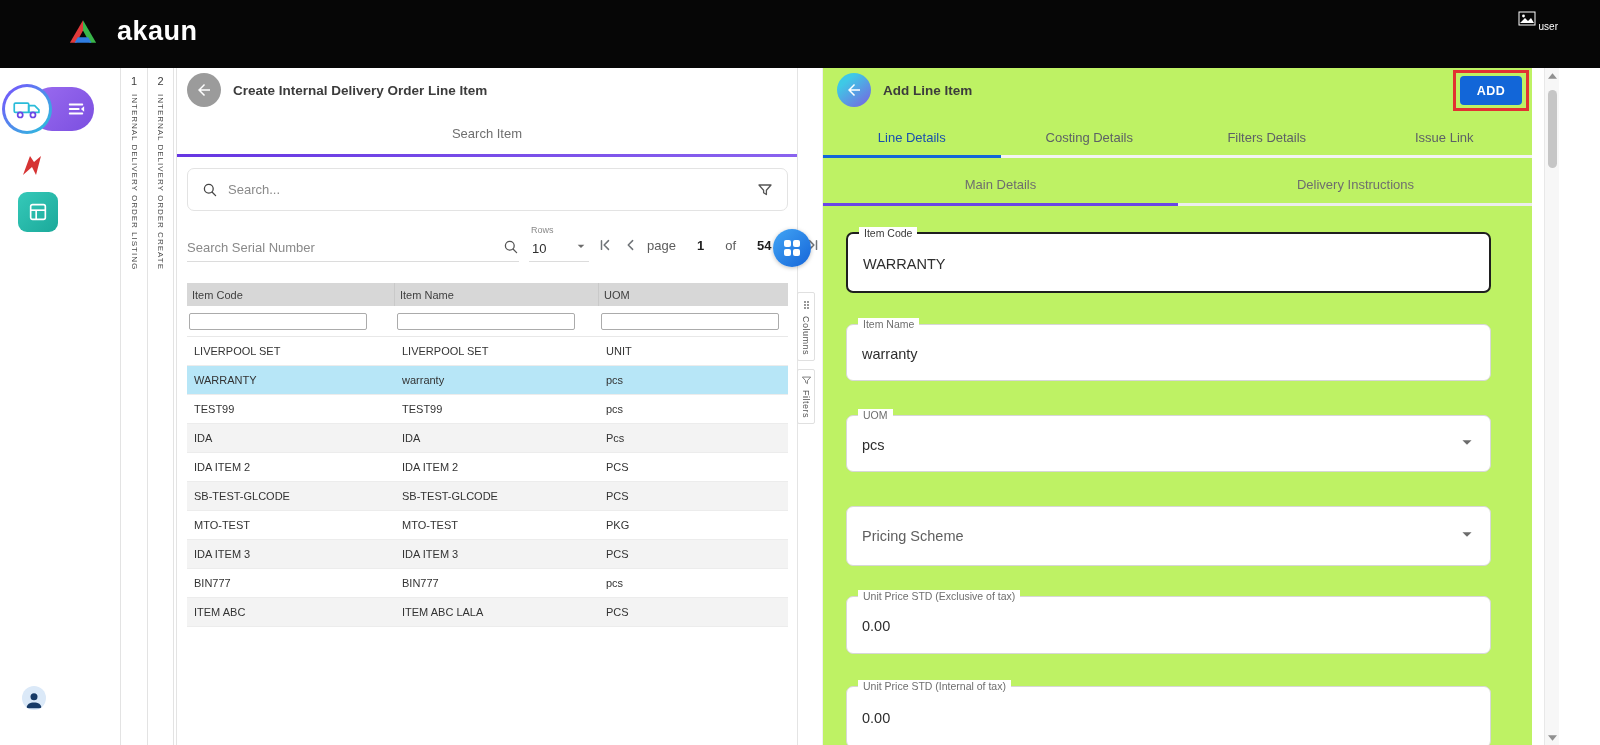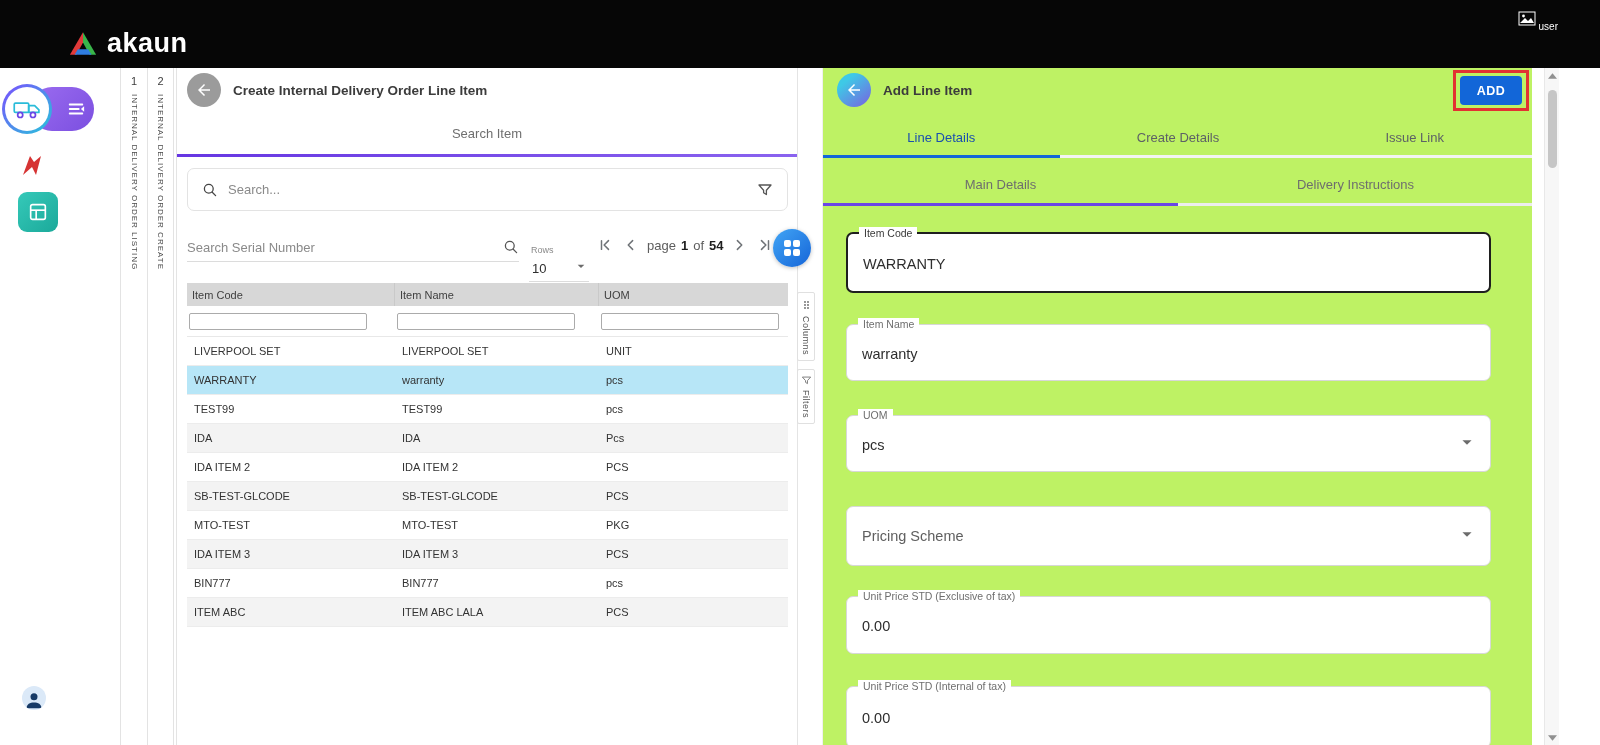--- a/index.html
+++ b/index.html
@@ -1,21 +1,21 @@
 <!DOCTYPE html>
 <html><head>
 <meta charset="utf-8">
 <style>
   *{margin:0;padding:0;box-sizing:border-box;font-family:"Liberation Sans",sans-serif;}
   html,body{width:1600px;height:745px;overflow:hidden;background:#fff;}
   #app{position:relative;width:1600px;height:745px;background:#fff;}
 
   
   .topbar{position:absolute;left:0;top:0;width:1600px;height:68px;background:#060606;z-index:30;}
-  .logo{position:absolute;left:68px;top:28px;display:flex;align-items:center;gap:9px;cursor:pointer;}
+  .logo{position:absolute;left:68px;top:16px;display:flex;align-items:center;gap:19px;cursor:pointer;}
   .logo-text{color:#fff;font-size:27px;font-weight:bold;letter-spacing:.5px;}
   .user-chip{position:absolute;right:42px;top:11px;display:flex;align-items:flex-start;gap:3px;color:#fff;}
   .user-alt{font-size:10px;color:#fff;margin-top:10px;}
 
   
   .sidebar{position:absolute;left:0;top:68px;width:118px;height:677px;background:#fff;}
   .app-pill{position:absolute;left:30px;top:19px;width:64px;height:44px;border-radius:22px;
     background:linear-gradient(135deg,#9b6cf0,#7b4fe0);display:flex;align-items:center;justify-content:flex-end;
     padding-right:9px;cursor:pointer;z-index:1;}
   .truck-circle{position:absolute;left:2px;top:16px;width:50px;height:50px;border-radius:50%;
@@ -44,27 +44,27 @@
   .lp-tab{position:absolute;left:0;top:58px;width:100%;text-align:center;font-size:13px;color:#6f6f6f;cursor:pointer;}
   .lp-underline{position:absolute;left:0;top:86px;width:100%;height:3px;background:linear-gradient(90deg,#6636e2,#8a63ef);}
   .search-box{position:absolute;left:10px;top:100px;width:601px;height:43px;border:1px solid #e3e3e3;border-radius:7px;
     display:flex;align-items:center;padding:0 14px;background:#fff;}
   .search-box input{flex:1;border:none;outline:none;font-size:13px;color:#333;margin-left:10px;background:transparent;}
   .search-box input::placeholder{color:#8a8a8a;}
   .serial-wrap{position:absolute;left:10px;top:156px;width:332px;height:38px;border-bottom:1px solid #dcdcdc;
     display:flex;align-items:flex-end;padding-bottom:6px;}
   .serial-wrap input{flex:1;border:none;outline:none;font-size:13px;color:#c2410c;background:transparent;}
   .serial-wrap input::placeholder{color:#8a8a8a;}
-  .rows-wrap{position:absolute;left:352px;top:156px;width:60px;height:38px;border-bottom:1px solid #dcdcdc;cursor:pointer;margin-top:20px;}
+  .rows-wrap{position:absolute;left:352px;top:156px;width:60px;height:38px;border-bottom:1px solid #dcdcdc;cursor:pointer;}
   .rows-label{position:absolute;left:2px;top:1px;font-size:9px;color:#8a8a8a;}
   .rows-value{position:absolute;left:3px;bottom:5px;font-size:13px;color:#2e2e2e;}
   .rows-caret{position:absolute;right:0;bottom:3px;}
   .pagination{position:absolute;left:420px;top:164px;height:26px;display:flex;align-items:center;gap:9px;}
   .pg-btn{width:16px;height:16px;display:flex;align-items:center;justify-content:center;color:#6f7377;cursor:pointer;}
-  .pg-text{font-size:13px;color:#5d5d5d;display:flex;gap:5px;align-items:flex-end;}
+  .pg-text{font-size:13px;color:#5d5d5d;display:flex;gap:21px;align-items:flex-end;}
   .pg-strong{font-weight:bold;color:#1f1f1f;}
   .grid-fab{position:absolute;left:773px;top:229px;width:38px;height:38px;border-radius:50%;
     background:linear-gradient(135deg,#42a5f5,#1565d8);z-index:12;display:flex;align-items:center;justify-content:center;
     box-shadow:0 1px 4px rgba(0,0,0,.25);cursor:pointer;}
   .grid-fab .cells{display:grid;grid-template-columns:7px 7px;grid-template-rows:7px 7px;gap:2.5px;}
   .grid-fab .cells span{background:#fff;border-radius:2px;}
 
   
   .item-table{position:absolute;left:10px;top:215px;width:601px;font-size:11px;color:#333;}
   .t-head{display:grid;grid-template-columns:208px 204px 189px;background:#d7d7d7;height:23px;align-items:center;}
@@ -359,21 +359,22 @@
       </svg>
     </div>
     <h2 class="rp-title">Add Line Item</h2>
 
     <div class="add-hl">
       <button class="add-btn">ADD</button>
     </div>
 
     <div class="tabs-row">
       <div class="tab active">Line Details</div>
-      <div class="tab">Create Details</div>
+      <div class="tab">Costing Details</div>
+      <div class="tab">Filters Details</div>
       <div class="tab">Issue Link</div>
     </div>
 
     <div class="subtabs-row">
       <div class="subtab active">Main Details</div>
       <div class="subtab">Delivery Instructions</div>
     </div>
 
     <div class="field focused" style="top:164px;height:61px;">
       <span class="f-label">Item Code</span>

